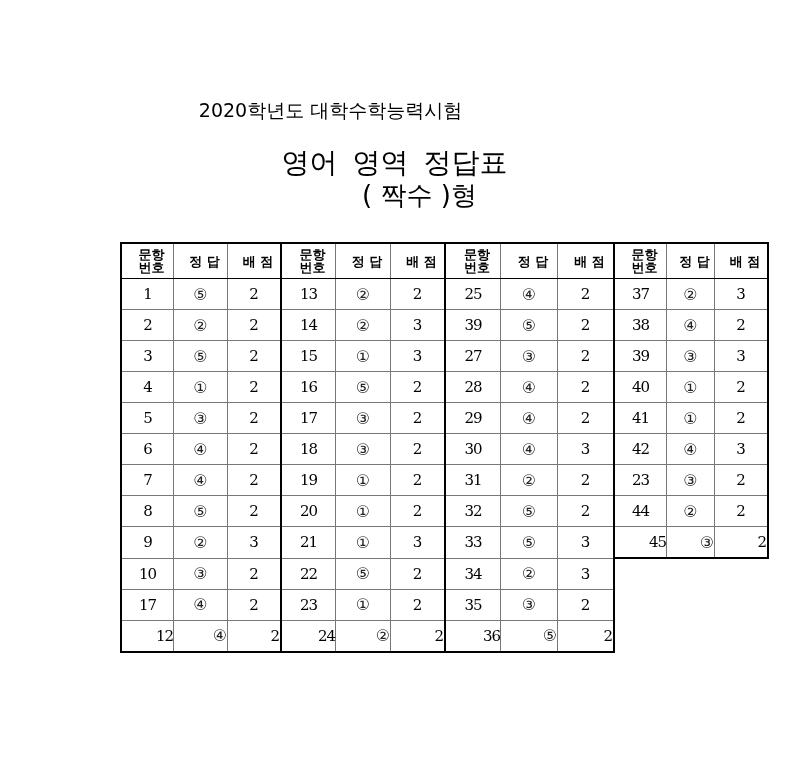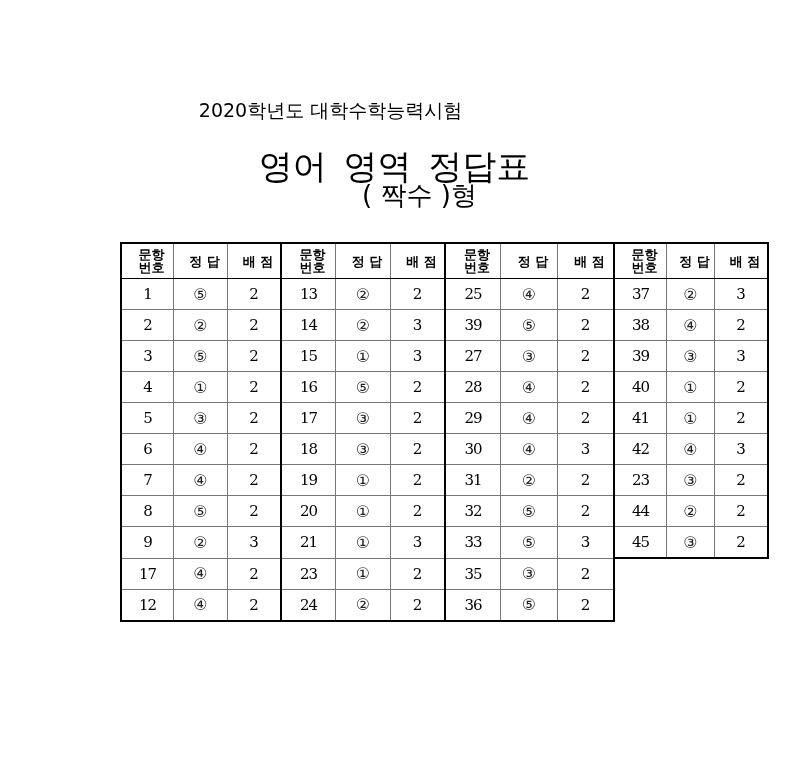--- a/index.html
+++ b/index.html
@@ -1,33 +1,33 @@
 <!DOCTYPE html>
 <html><head>
 <meta charset="utf-8">
 <style>
   html, body { margin: 0; padding: 0; background: #ffffff; }
   body { width: 789px; height: 774px; position: relative; overflow: hidden;
          font-family: "DejaVu Serif", serif; color: #000; }
   .title1 { position: absolute; left: 0; width: 661px; top: 98px; text-align: center;
             font-family: "DejaVu Sans", sans-serif; font-size: 19px; letter-spacing: 0px; }
   .title2 { position: absolute; left: 0; width: 789px; top: 144px; text-align: center;
-            font-family: "DejaVu Sans", sans-serif; font-size: 34px; word-spacing: 6px; }
+            font-family: "DejaVu Sans", sans-serif; font-size: 28px; word-spacing: 6px; }
   .title3 { position: absolute; left: 0; width: 789px; top: 178px; text-align: center;
             font-family: "DejaVu Sans", sans-serif; font-size: 26px; margin-left: 25px; }
   .grid { position: absolute; left: 120px; top: 242px; }
   table { border-collapse: collapse; }
   td, th { border: 1px solid #777; text-align: center; padding: 0; font-weight: normal; }
   th { height: 34px; font-family: "DejaVu Sans", sans-serif; font-weight: bold; font-size: 13px; line-height: 13px; padding-left: 8px; }
   td { height: 30px; font-size: 15px; }
   td.ans { font-family: "DejaVu Sans", sans-serif; font-size: 16px; color: #222; }
   .thick-l { border-left: 2px solid #000 !important; }
   .thick-r { border-right: 2px solid #000 !important; }
   .thick-t { border-top: 2px solid #000 !important; }
-  .thick-b { border-bottom: 2px solid #000 !important; }
+  .thick-b { border-bottom: 2px solid #000 !important; text-align: right; }
   .hdr-row th { border-bottom: 1.5px solid #000; }
   td.empty { border: none; }
   .c-no { width: 43px; } .c-ans { width: 45px; } .c-pt { width: 44px; }
   .c-no2 { width: 45px; } .c-ans2 { width: 46px; } .c-pt2 { width: 45px; }
   .c-no3 { width: 46px; } .c-ans3 { width: 48px; } .c-pt3 { width: 47px; }
   .c-no4 { width: 43px; } .c-ans4 { width: 39px; } .c-pt4 { width: 44px; }
   .num { letter-spacing: -1px; }
 </style>
 </head>
 <body>
@@ -175,20 +175,34 @@
           <td class="ans">①</td>
           <td class="thick-r">3</td>
           <td class="num">33</td>
           <td class="ans">⑤</td>
           <td class="thick-r">3</td>
           <td class="num thick-b">45</td>
           <td class="ans thick-b">③</td>
           <td class="thick-r thick-b">2</td>
         </tr>
         <tr>
+          <td class="num thick-l">10</td>
+          <td class="ans">③</td>
+          <td class="thick-r">2</td>
+          <td class="num">22</td>
+          <td class="ans">⑤</td>
+          <td class="thick-r">2</td>
+          <td class="num">34</td>
+          <td class="ans">②</td>
+          <td class="thick-r">3</td>
+          <td class="empty"></td>
+          <td class="empty"></td>
+          <td class="empty"></td>
+        </tr>
+        <tr>
           <td class="num thick-l">17</td>
           <td class="ans">④</td>
           <td class="thick-r">2</td>
           <td class="num">23</td>
           <td class="ans">①</td>
           <td class="thick-r">2</td>
           <td class="num">35</td>
           <td class="ans">③</td>
           <td class="thick-r">2</td>
           <td class="empty"></td>

